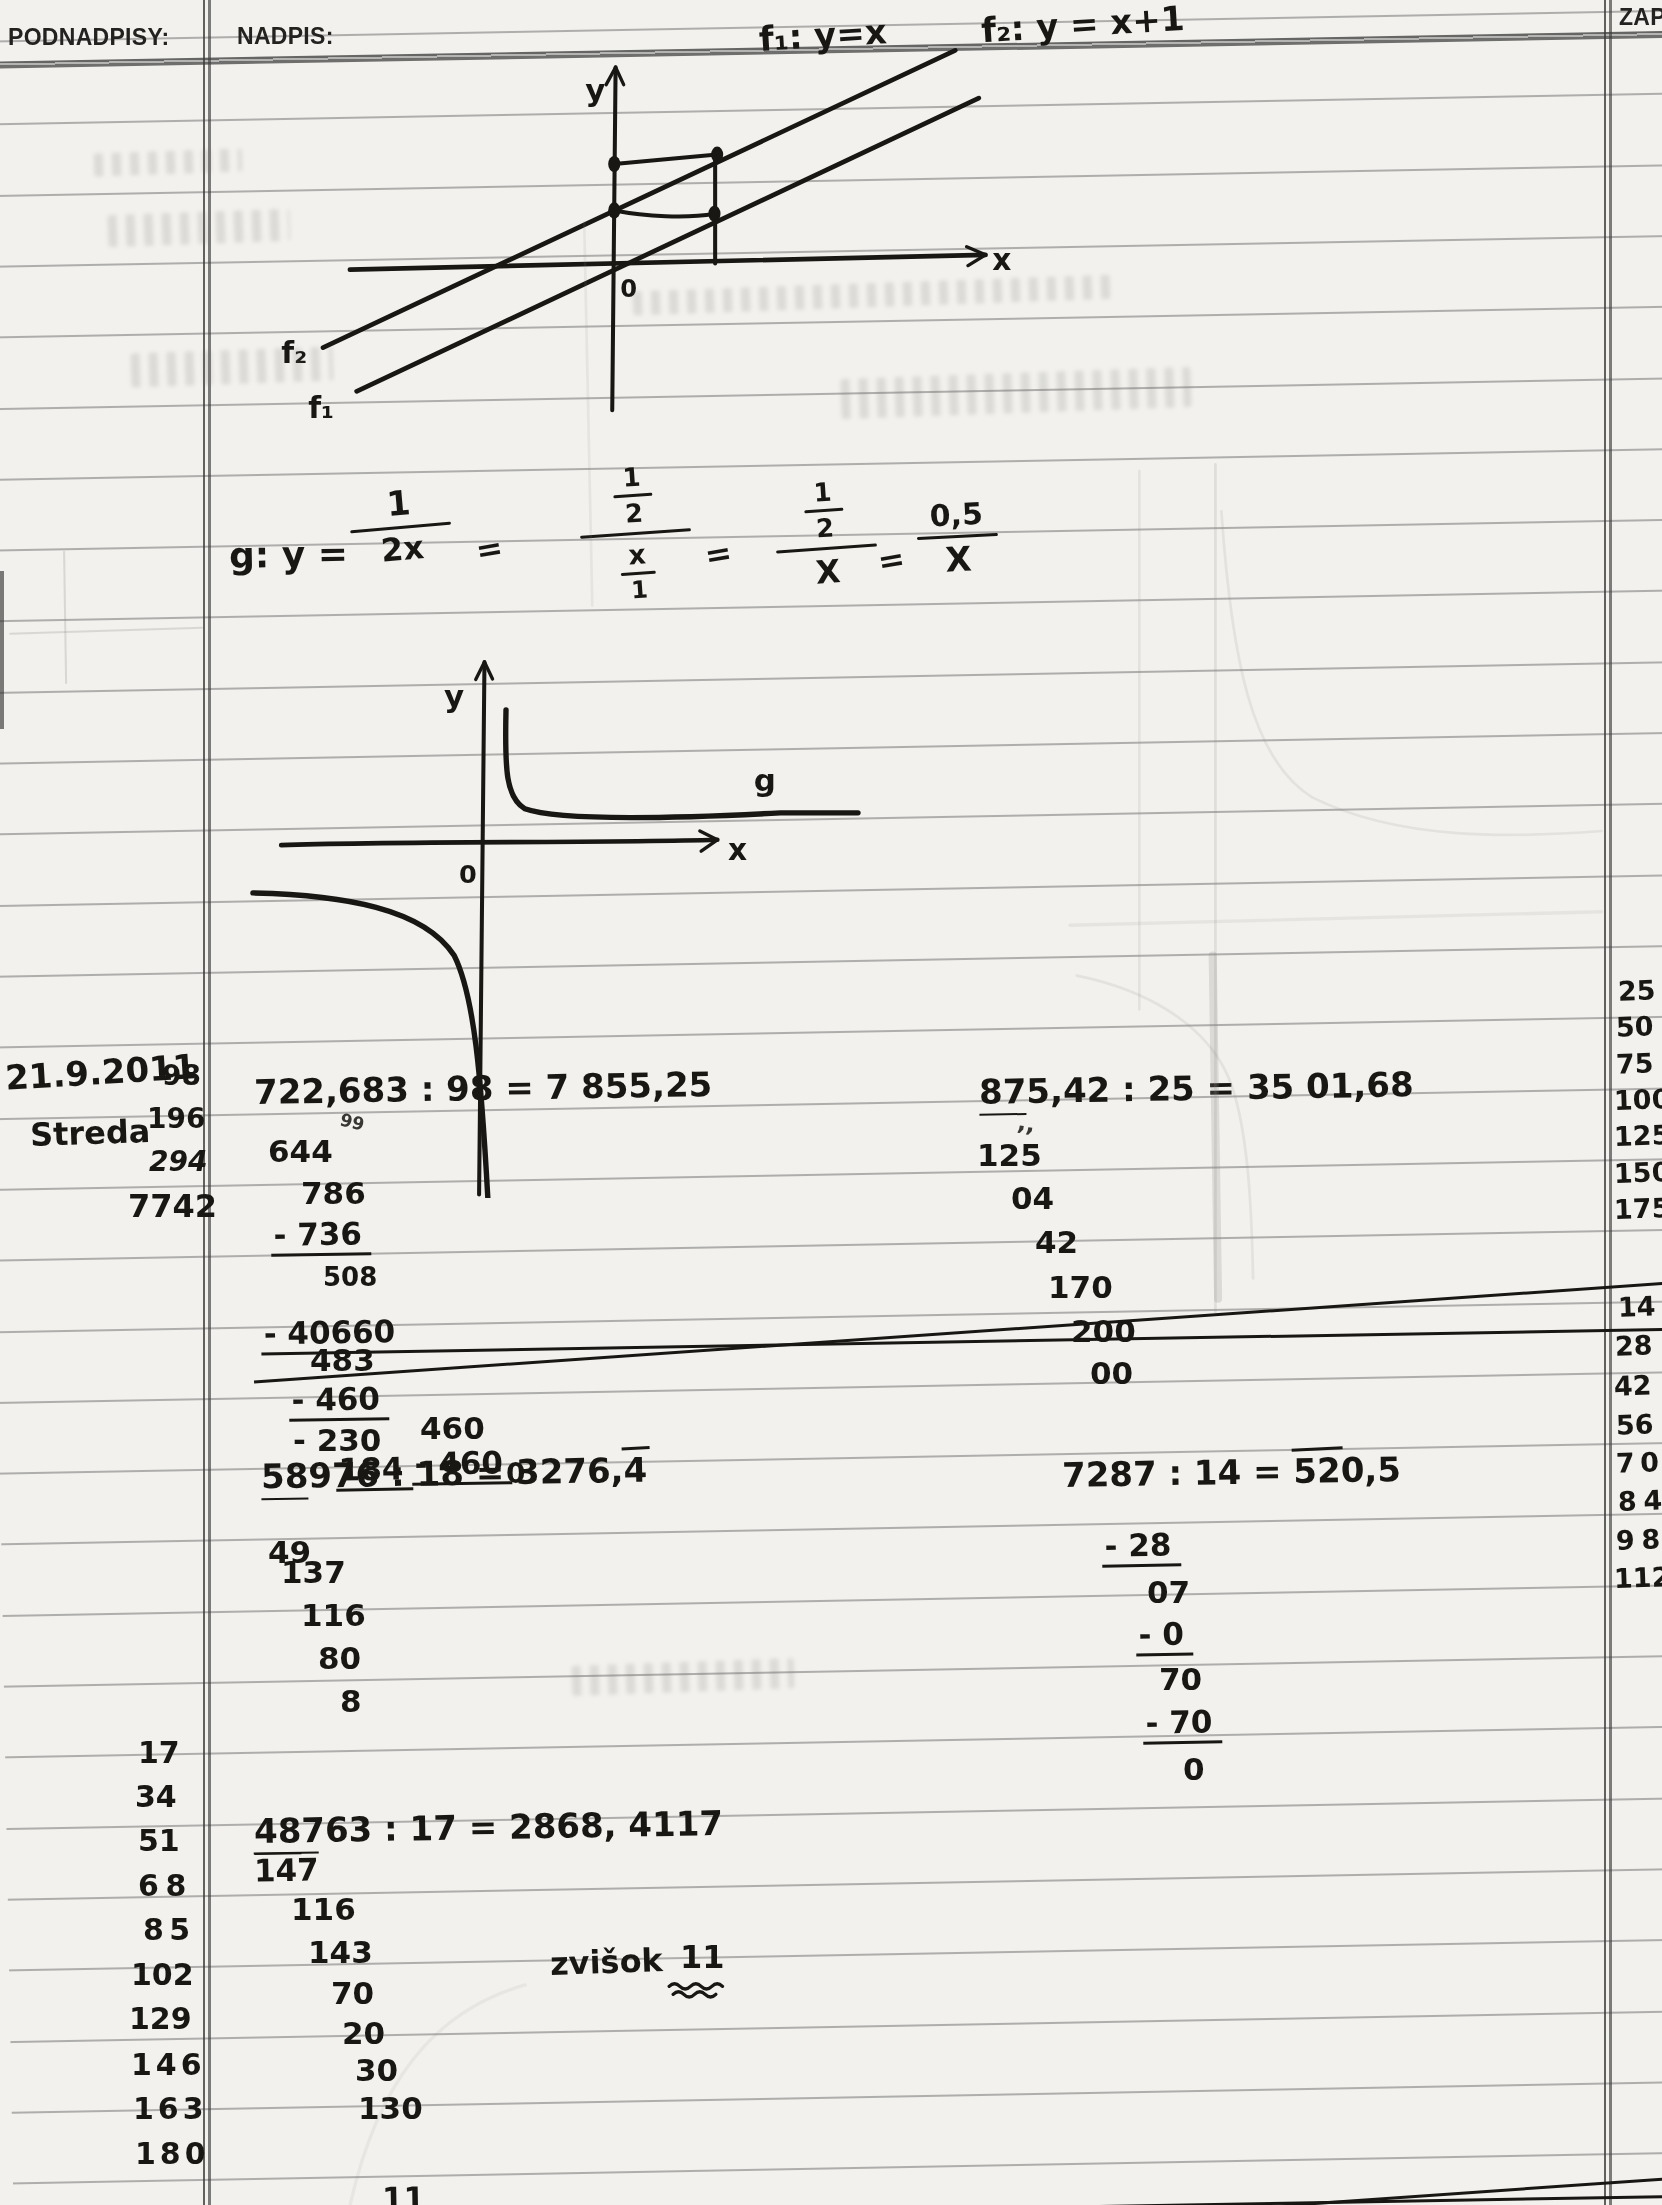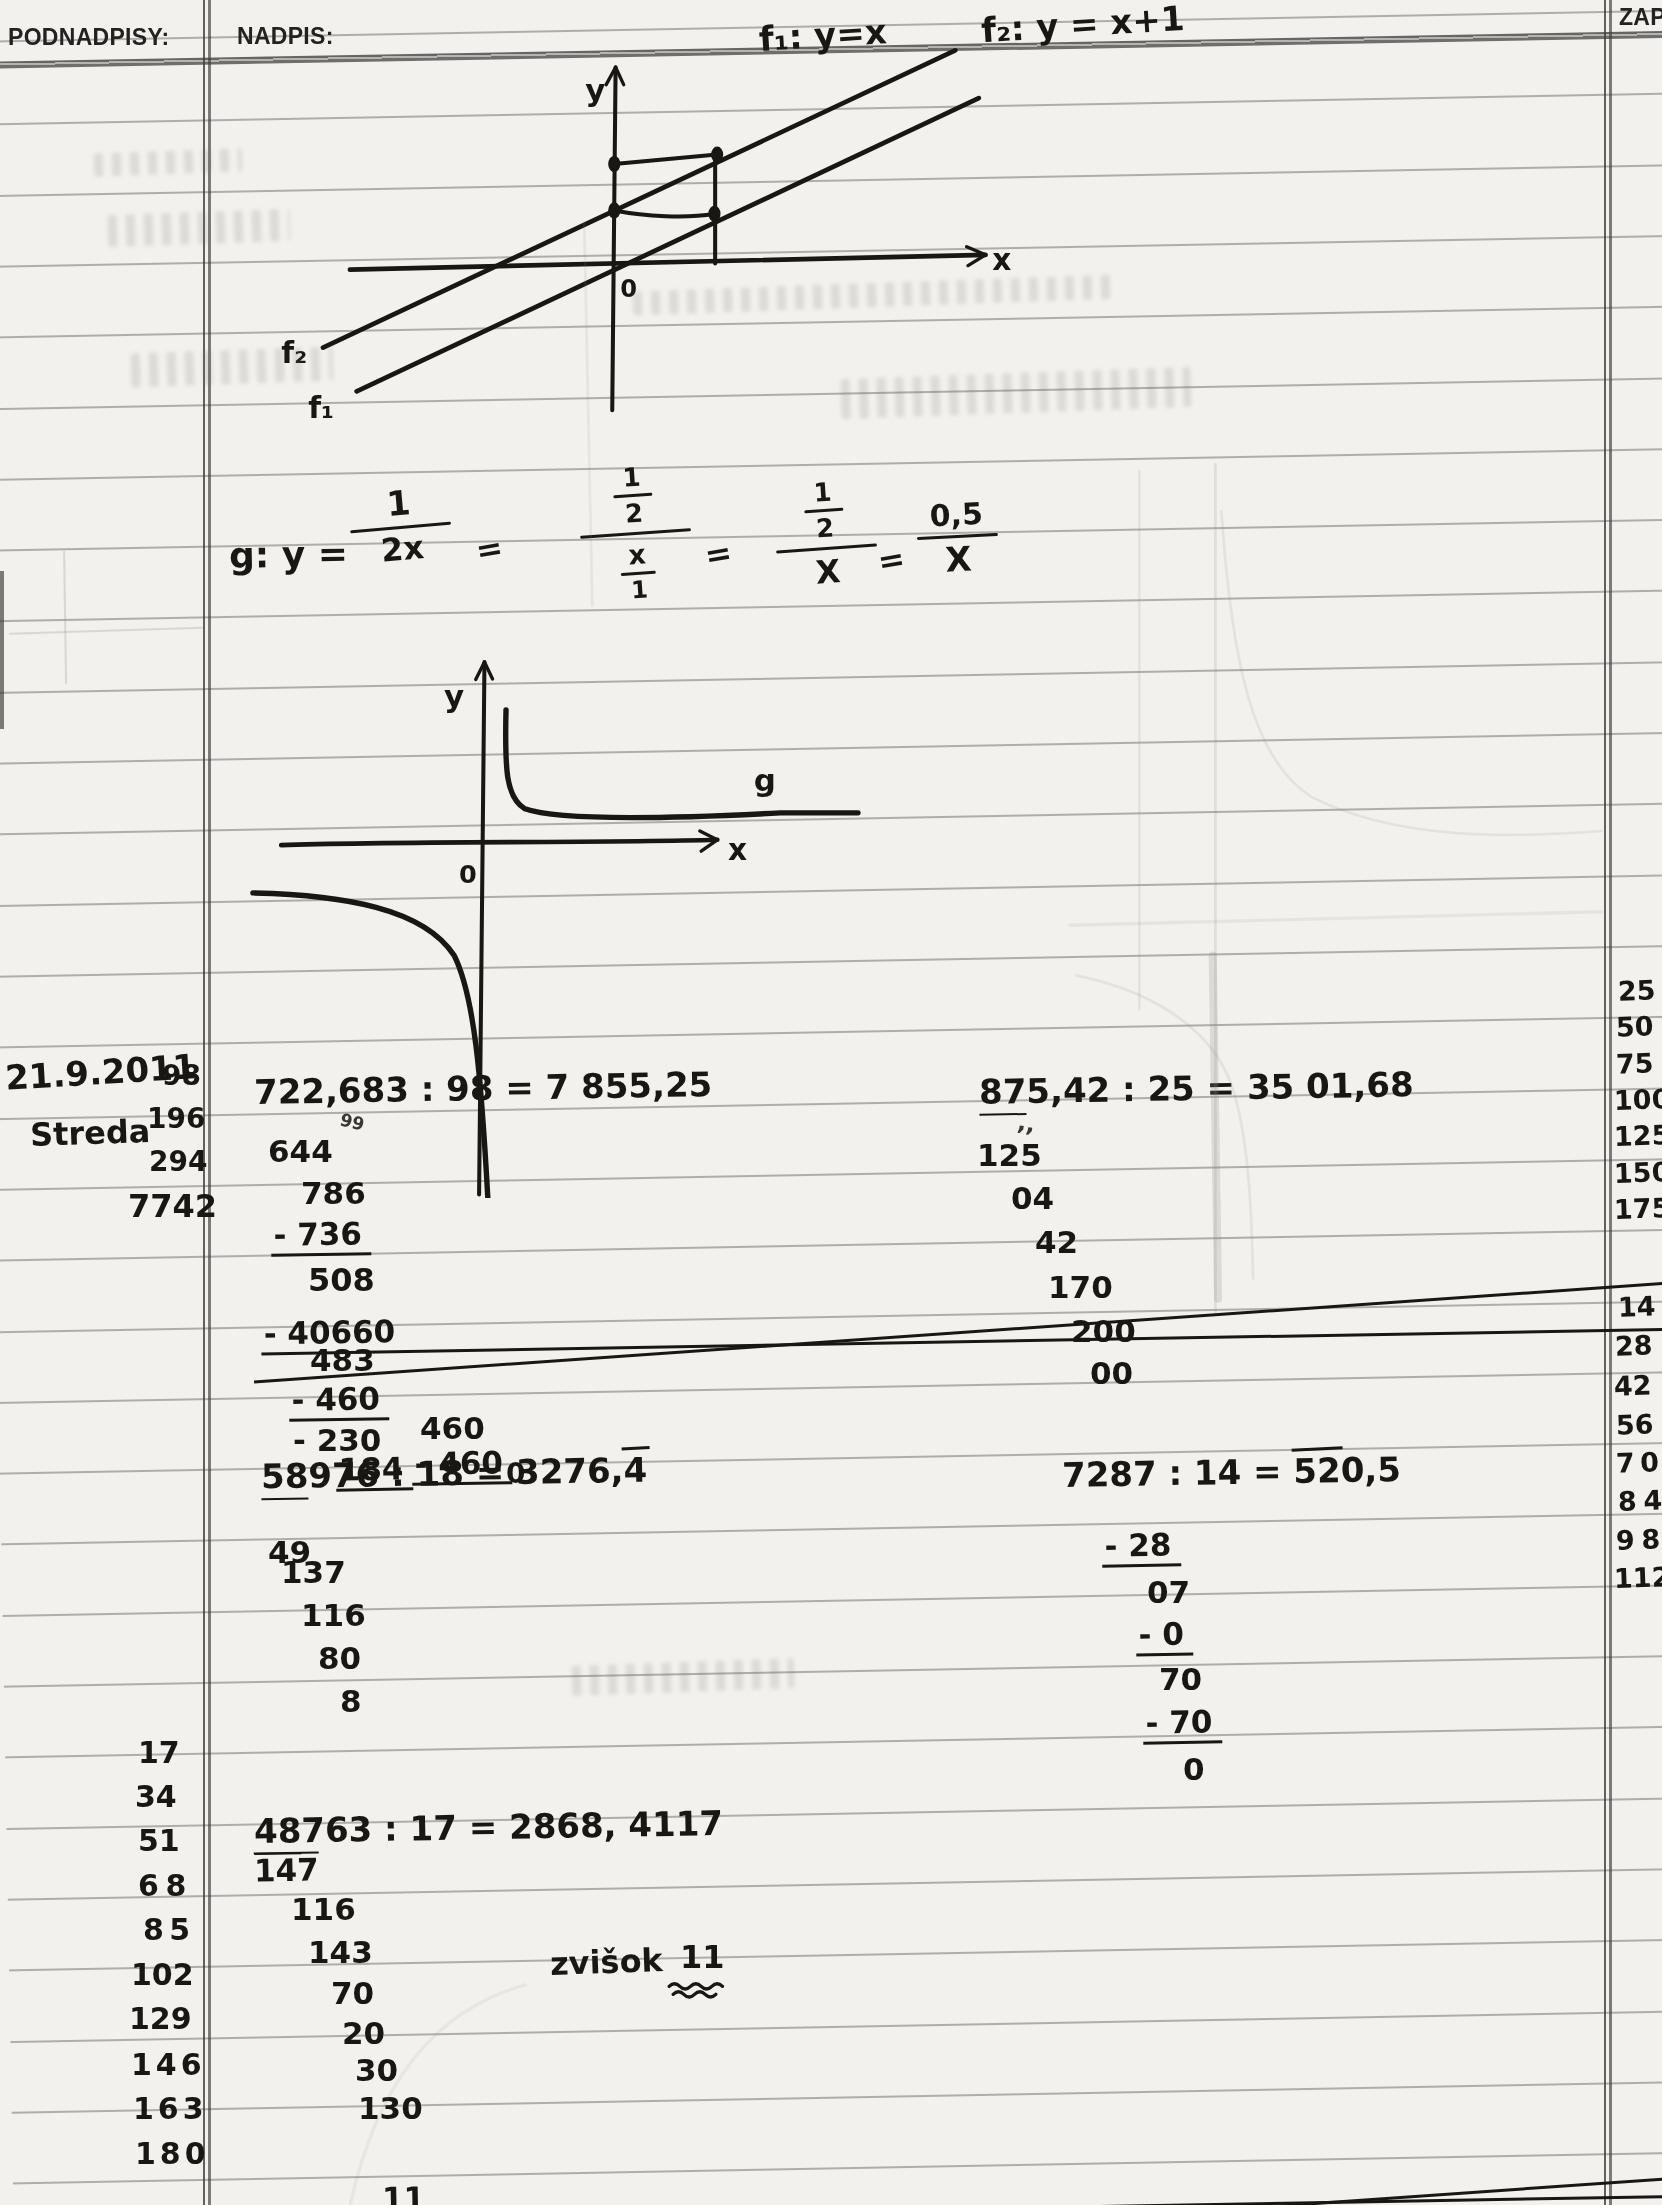--- a/index.html
+++ b/index.html
@@ -130,29 +130,29 @@
     <text x="752" y="328" font-size="44">x</text>
     <text x="352" y="362" font-size="38">0</text>
     <text x="790" y="225" font-size="46">g</text>
   </svg>
 
   <div class="p hw rot2" style="left:5.4px;top:1055px;font-size:34px;">21.9.2011</div>
   <div class="p hw rot1" style="left:30px;top:1117px;font-size:32px;">Streda</div>
 
   <div class="p hw" style="left:162px;top:1062px;font-size:28px;">98</div>
   <div class="p hw" style="left:147px;top:1105px;font-size:28px;">196</div>
-  <div class="p hw" style="left:149px;top:1148px;font-size:28px;">294</div>
+  <div class="p hw" style="left:149px;top:1148px;font-size:28px;font-style:italic;">294</div>
   <div class="p hw" style="left:128px;top:1190px;font-size:32px;">7742</div>
 
   <div class="p hw rot3" style="left:254px;top:1071px;font-size:34px;">722,683 : 98 = 7 855,25</div>
   <div class="p marks" style="left:340px;top:1112px;transform:rotate(14deg);">99</div>
   <div class="p hw" style="left:268px;top:1136px;font-size:31px;">644</div>
   <div class="p hw" style="left:301px;top:1178px;font-size:31px;">786</div>
   <div class="p hw uline rot3" style="left:271px;top:1219px;font-size:31px;">- 736</div>
-  <div class="p hw" style="left:308px;top:1264px;font-size:32px;">508</div>
+  <div class="p hw" style="left:323px;top:1264px;font-size:26px;">508</div>
   <div class="p hw strike uline rot3" style="left:261px;top:1304px;font-size:31px;">- 40660</div>
   <div class="p hw" style="left:310px;top:1345px;font-size:31px;">483</div>
   <div class="p hw uline rot3" style="left:289px;top:1384px;font-size:31px;">- 460</div>
   <div class="p hw" style="left:293px;top:1425px;font-size:31px;">- 230</div>
   <div class="p hw" style="left:420px;top:1413px;font-size:31px;">460</div>
   <div class="p hw uline rot3" style="left:336px;top:1454px;font-size:31px;">184</div>
   <div class="p hw uline rot3" style="left:412px;top:1448px;font-size:31px;">- 460</div>
   <div class="p hw" style="left:506px;top:1460px;font-size:28px;">0</div>
 
   <div class="p hw rot3" style="left:261px;top:1456px;font-size:34px;"><span class="u">58</span><span>976 : 18 = 3276,</span><span class="over">4</span></div>

